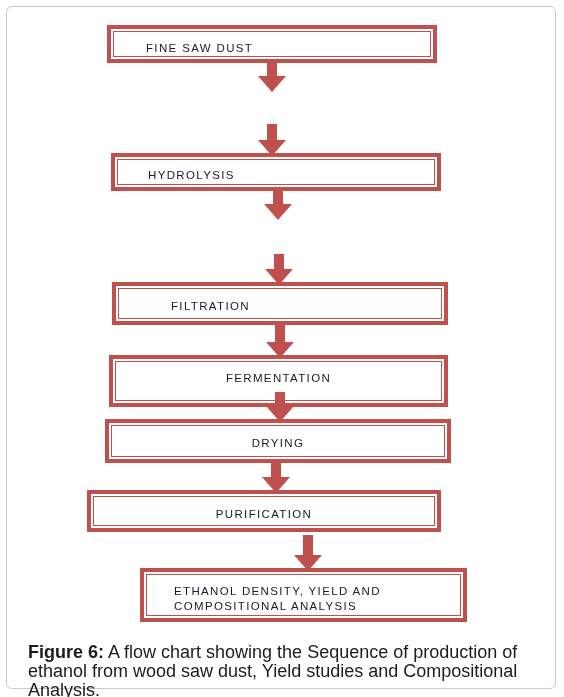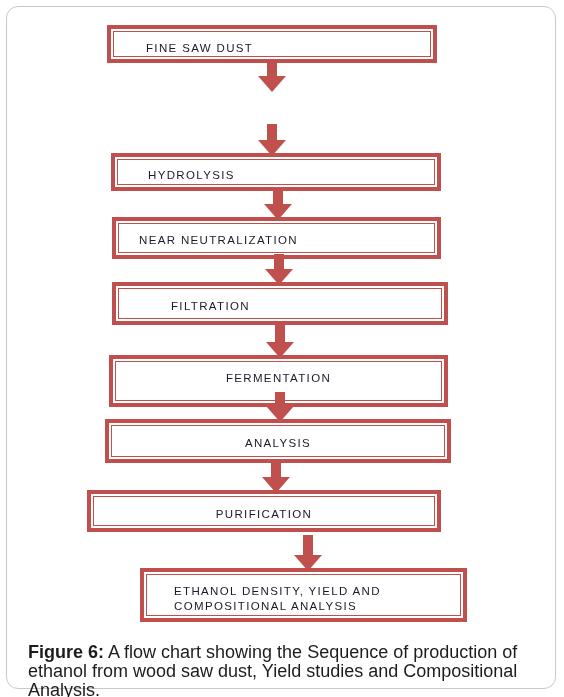--- a/index.html
+++ b/index.html
@@ -14,21 +14,21 @@
     overflow: hidden;
   }
   .figure-card {
     position: absolute;
     left: 6px;
     top: 6px;
     width: 550px;
     height: 683px;
     box-sizing: border-box;
     border: 1px solid #c9c9c9;
-    border-radius: 12px;
+    border-radius: 6px;
     background: #ffffff;
   }
   .flow-area {
     position: absolute;
     left: 0;
     top: 0;
     width: 548px;
     height: 625px;
   }
   
@@ -104,25 +104,20 @@
       <div class="inner" style="border-color: rgb(192, 80, 77); justify-content: flex-start;">
         <span class="box-label" style="color: rgb(26, 26, 43); padding-top: 8px; padding-left: 30px;">HYDROLYSIS</span>
       </div>
     </div>
     <div class="arrow" style="left: 257px; top: 181px; height: 32px;">
         <svg width="28" height="32" viewBox="0 0 28 32">
           <polygon points="9,0 19,0 19,16 28,16 14,32 0,16 9,16" fill="#c0504d"></polygon>
         </svg>
       </div>
 
-    <div class="flow-box" style="left: 105px; top: 210px; width: 329px; height: 42px; border-color: rgb(192, 80, 77);">
-      <div class="inner" style="border-color: rgb(192, 80, 77); justify-content: flex-start;">
-        <span class="box-label" style="color: rgb(26, 26, 43); padding-top: 9px; padding-left: 20px;">NEAR NEUTRALIZATION</span>
-      </div>
-    </div>
     <div class="arrow" style="left: 258px; top: 247px; height: 31px;">
         <svg width="28" height="31" viewBox="0 0 28 31">
           <polygon points="9,0 19,0 19,15 28,15 14,31 0,15 9,15" fill="#c0504d"></polygon>
         </svg>
       </div>
 
     <div class="flow-box" style="left: 105px; top: 275px; width: 336px; height: 43px; border-color: rgb(192, 80, 77);">
       <div class="inner" style="border-color: rgb(192, 80, 77); justify-content: flex-start;">
         <span class="box-label" style="color: rgb(26, 26, 43); padding-top: 10px; padding-left: 52px;">FILTRATION</span>
       </div>
@@ -139,21 +134,21 @@
       </div>
     </div>
     <div class="arrow" style="left: 259px; top: 385px; height: 30px;">
         <svg width="28" height="30" viewBox="0 0 28 30">
           <polygon points="9,0 19,0 19,14 28,14 14,30 0,14 9,14" fill="#c0504d"></polygon>
         </svg>
       </div>
 
     <div class="flow-box" style="left: 98px; top: 412px; width: 346px; height: 44px; border-color: rgb(192, 80, 77);">
       <div class="inner" style="border-color: rgb(192, 80, 77); justify-content: center;">
-        <span class="box-label" style="color: rgb(26, 26, 43); padding-top: 10px;">ANALYSIS</span>
+        <span class="box-label" style="color: rgb(26, 26, 43); padding-top: 10px;">DRYING</span>
       </div>
     </div>
     <div class="arrow" style="left: 255px; top: 452px; height: 34px;">
         <svg width="28" height="34" viewBox="0 0 28 34">
           <polygon points="9,0 19,0 19,18 28,18 14,34 0,18 9,18" fill="#c0504d"></polygon>
         </svg>
       </div>
 
     <div class="flow-box" style="left: 80px; top: 483px; width: 354px; height: 42px; border-color: rgb(192, 80, 77);">
       <div class="inner" style="border-color: rgb(192, 80, 77); justify-content: center;">

